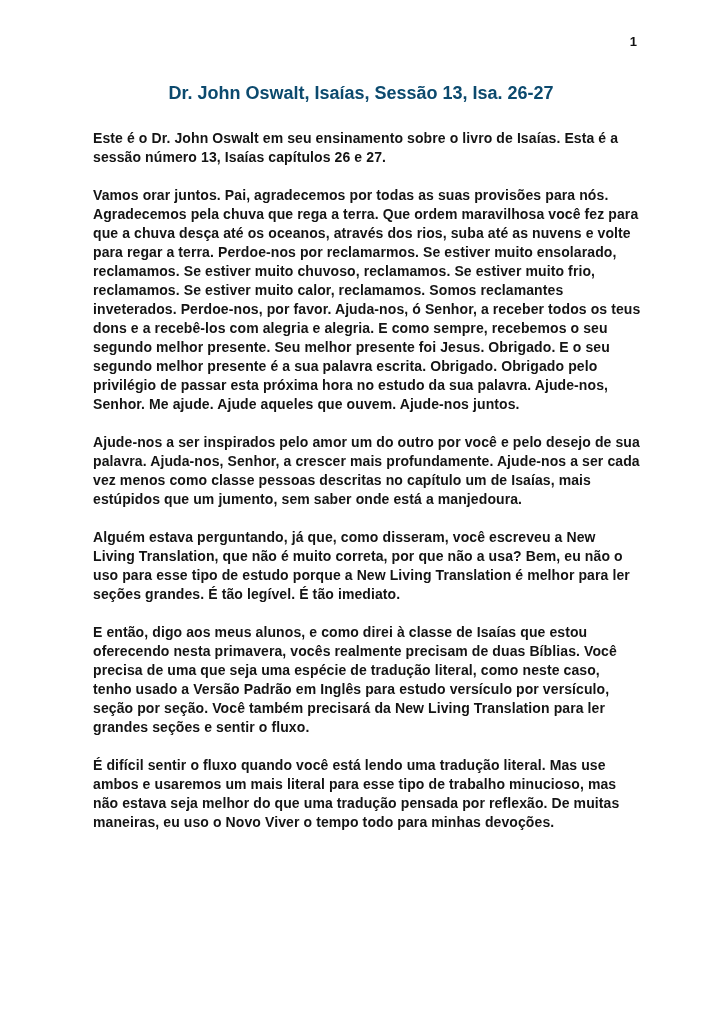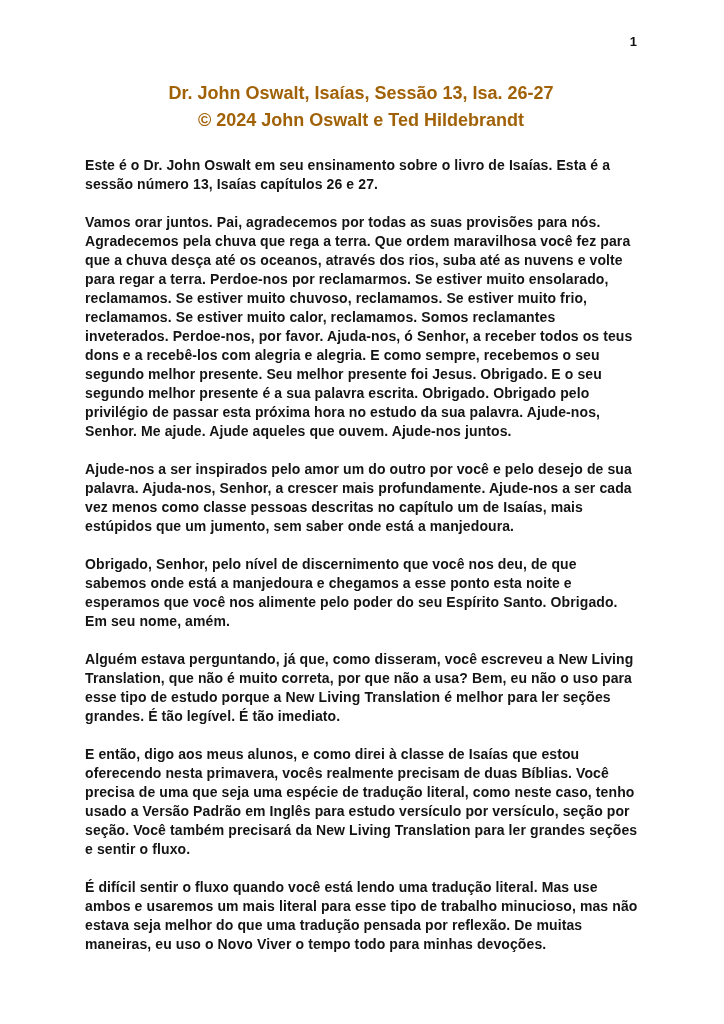--- a/index.html
+++ b/index.html
@@ -25,49 +25,47 @@
     font-size: 13px;
     line-height: 16px;
     color: #111111;
   }
   .title-block {
     margin: 30px 0 16px 0;
     text-align: center;
     font-size: 18px;
     line-height: 27px;
     font-weight: 700;
-    color: #a16207;
+    color: #0c4a6e;
   }
   .paragraphs {
     margin-top: 22px;
     width: 556px;
   }
   .paragraphs p.para {
-    margin: 0 0 19px 0;
+    margin: 0 0 19px 8px;
     font-size: 14px;
     line-height: 19px;
     font-weight: 700;
     letter-spacing: 0.1px;
     color: #141414;
     text-align: left;
   }
 </style>
 </head>
 <body>
 
 <div class="page">
   <div class="page-number">1</div>
 
   <div class="title-block">
     <div>Dr. John Oswalt, Isaías, Sessão 13, Isa. 26-27</div>
-    <div>© 2024 John Oswalt e Ted Hildebrandt</div>
   </div>
 
   <div class="paragraphs">
       <p class="para">Este é o Dr. John Oswalt em seu ensinamento sobre o livro de Isaías. Esta é a sessão número 13, Isaías capítulos 26 e 27.</p>
       <p class="para">Vamos orar juntos. Pai, agradecemos por todas as suas provisões para nós. Agradecemos pela chuva que rega a terra. Que ordem maravilhosa você fez para que a chuva desça até os oceanos, através dos rios, suba até as nuvens e volte para regar a terra. Perdoe-nos por reclamarmos. Se estiver muito ensolarado, reclamamos. Se estiver muito chuvoso, reclamamos. Se estiver muito frio, reclamamos. Se estiver muito calor, reclamamos. Somos reclamantes inveterados. Perdoe-nos, por favor. Ajuda-nos, ó Senhor, a receber todos os teus dons e a recebê-los com alegria e alegria. E como sempre, recebemos o seu segundo melhor presente. Seu melhor presente foi Jesus. Obrigado. E o seu segundo melhor presente é a sua palavra escrita. Obrigado. Obrigado pelo privilégio de passar esta próxima hora no estudo da sua palavra. Ajude-nos, Senhor. Me ajude. Ajude aqueles que ouvem. Ajude-nos juntos.</p>
       <p class="para">Ajude-nos a ser inspirados pelo amor um do outro por você e pelo desejo de sua palavra. Ajuda-nos, Senhor, a crescer mais profundamente. Ajude-nos a ser cada vez menos como classe pessoas descritas no capítulo um de Isaías, mais estúpidos que um jumento, sem saber onde está a manjedoura.</p>
-      <p class="para">Obrigado, Senhor, pelo nível de discernimento que você nos deu, de que sabemos onde está a manjedoura e chegamos a esse ponto esta noite e esperamos que você nos alimente pelo poder do seu Espírito Santo. Obrigado. Em seu nome, amém.</p>
       <p class="para">Alguém estava perguntando, já que, como disseram, você escreveu a New Living Translation, que não é muito correta, por que não a usa? Bem, eu não o uso para esse tipo de estudo porque a New Living Translation é melhor para ler seções grandes. É tão legível. É tão imediato.</p>
       <p class="para">E então, digo aos meus alunos, e como direi à classe de Isaías que estou oferecendo nesta primavera, vocês realmente precisam de duas Bíblias. Você precisa de uma que seja uma espécie de tradução literal, como neste caso, tenho usado a Versão Padrão em Inglês para estudo versículo por versículo, seção por seção. Você também precisará da New Living Translation para ler grandes seções e sentir o fluxo.</p>
       <p class="para">É difícil sentir o fluxo quando você está lendo uma tradução literal. Mas use ambos e usaremos um mais literal para esse tipo de trabalho minucioso, mas não estava seja melhor do que uma tradução pensada por reflexão. De muitas maneiras, eu uso o Novo Viver o tempo todo para minhas devoções.</p>
     </div>
 </div>
 
 </body></html>

